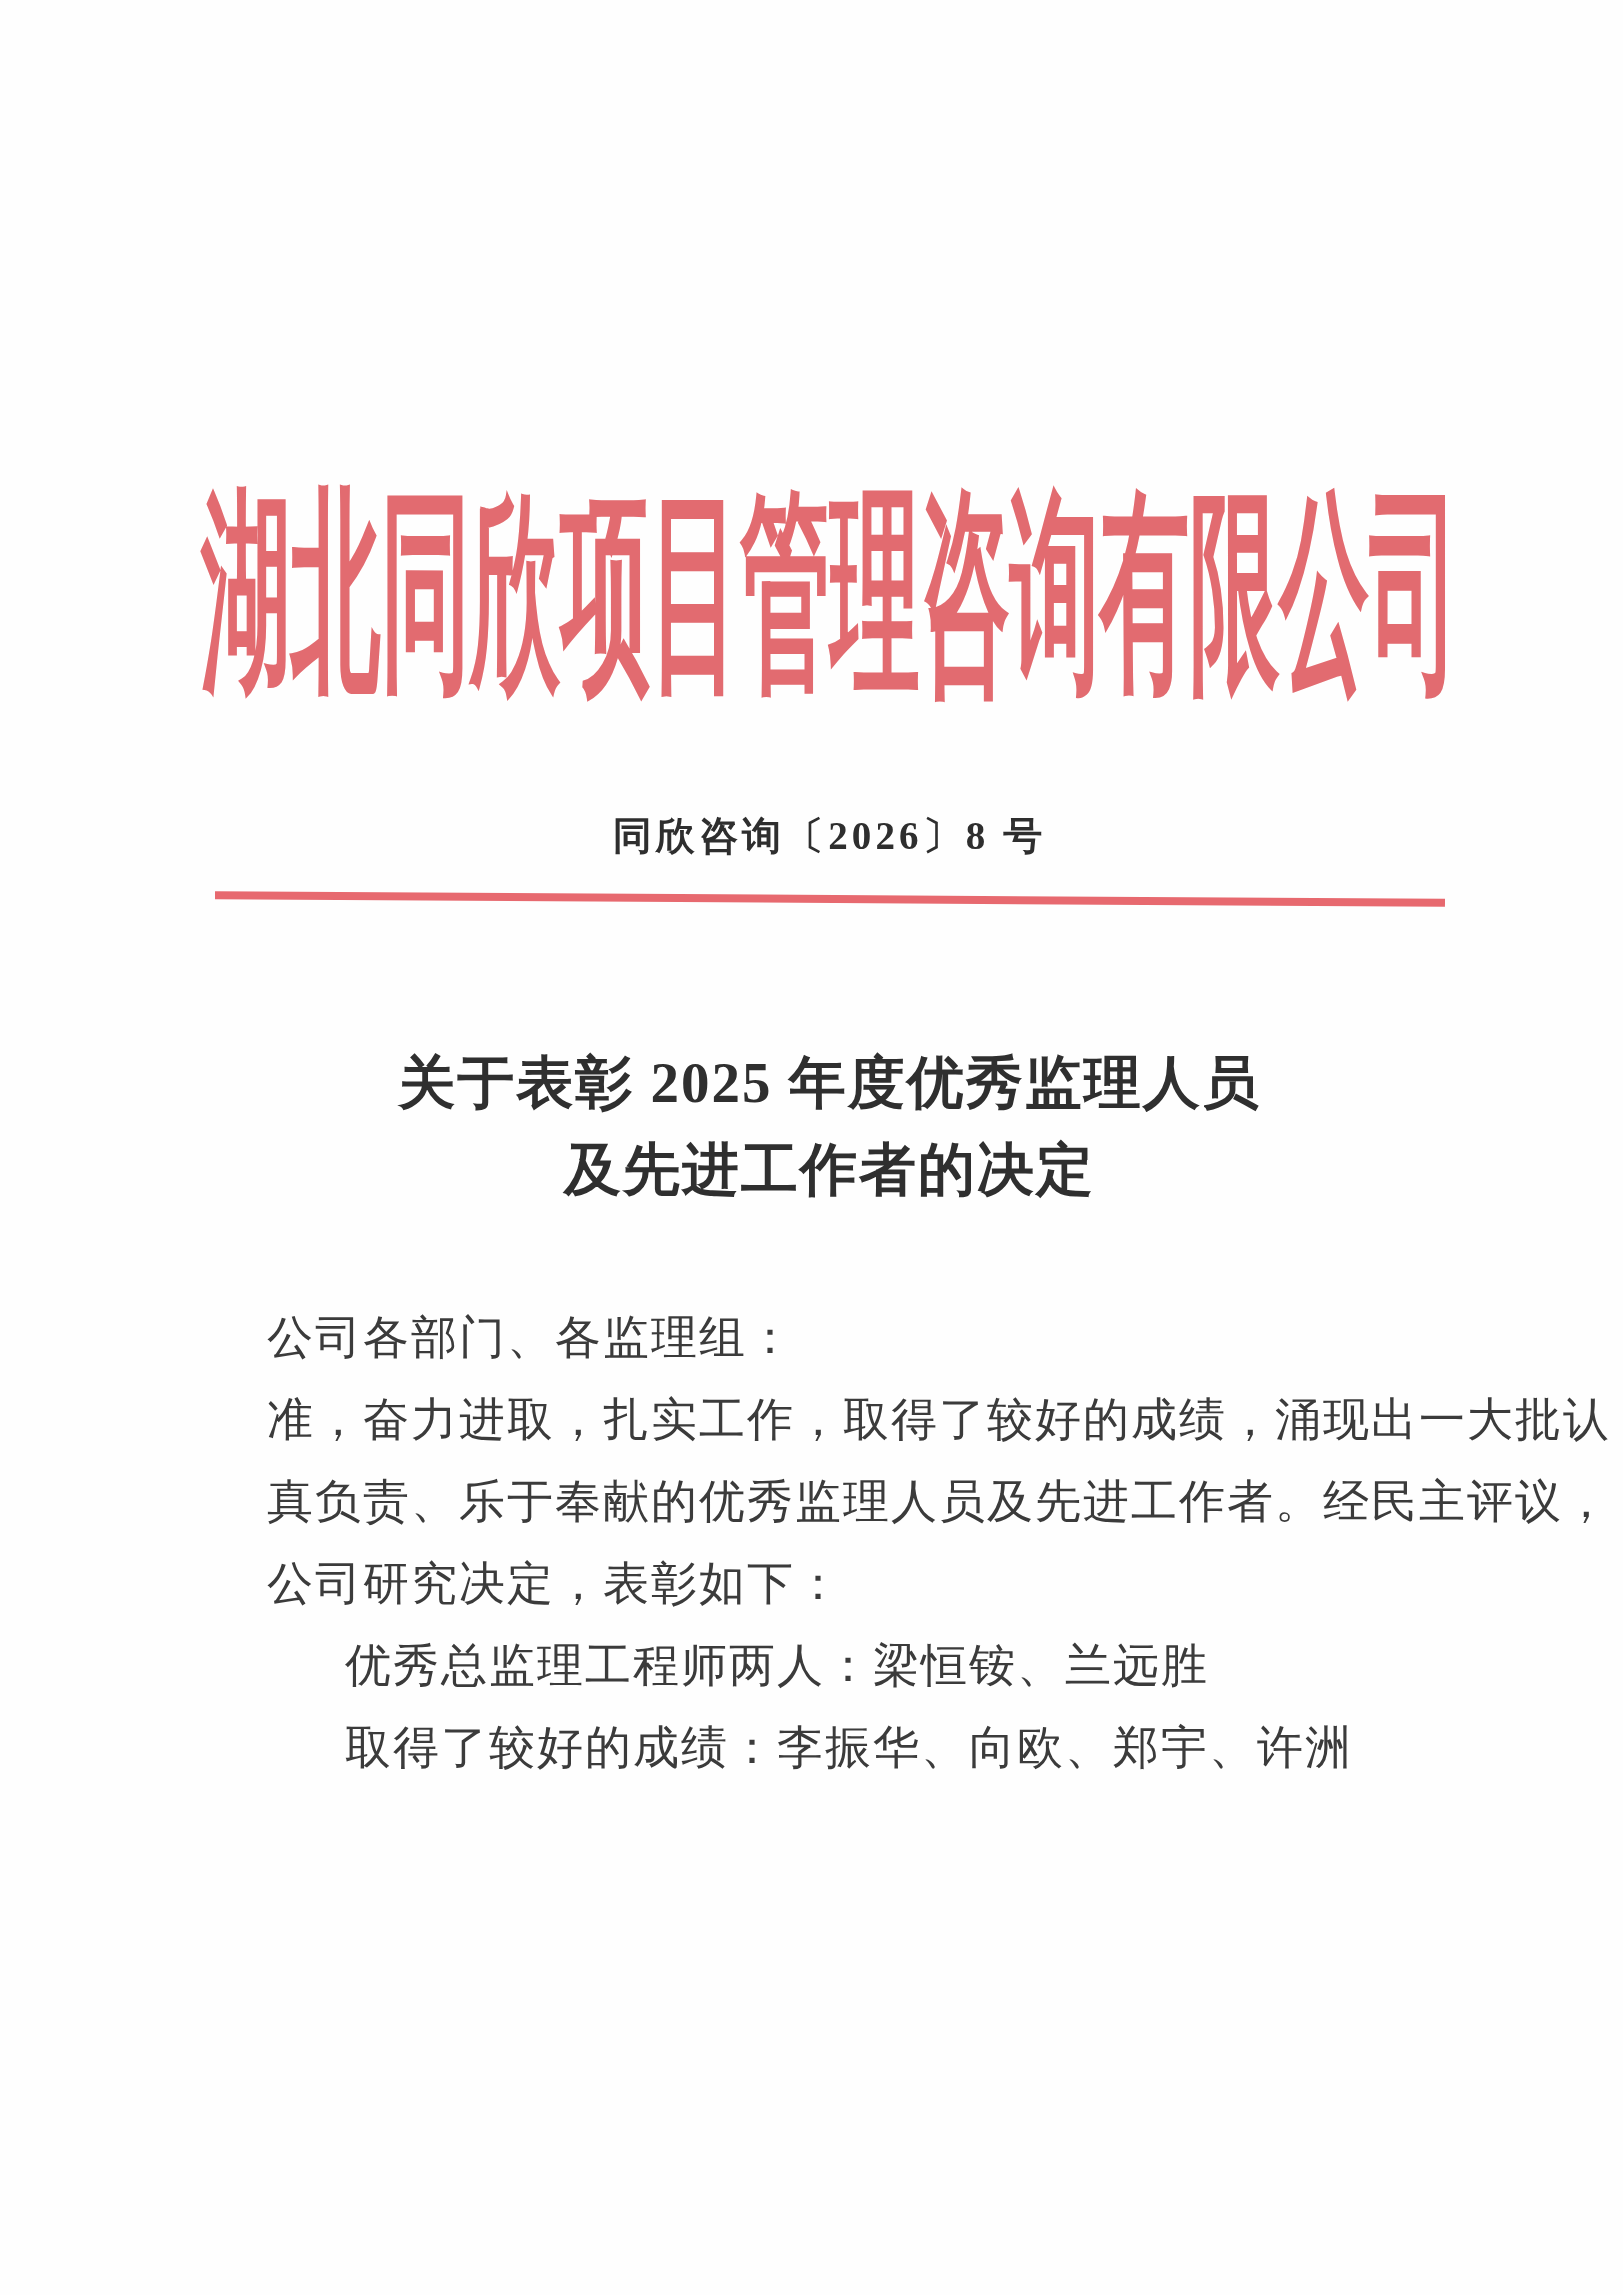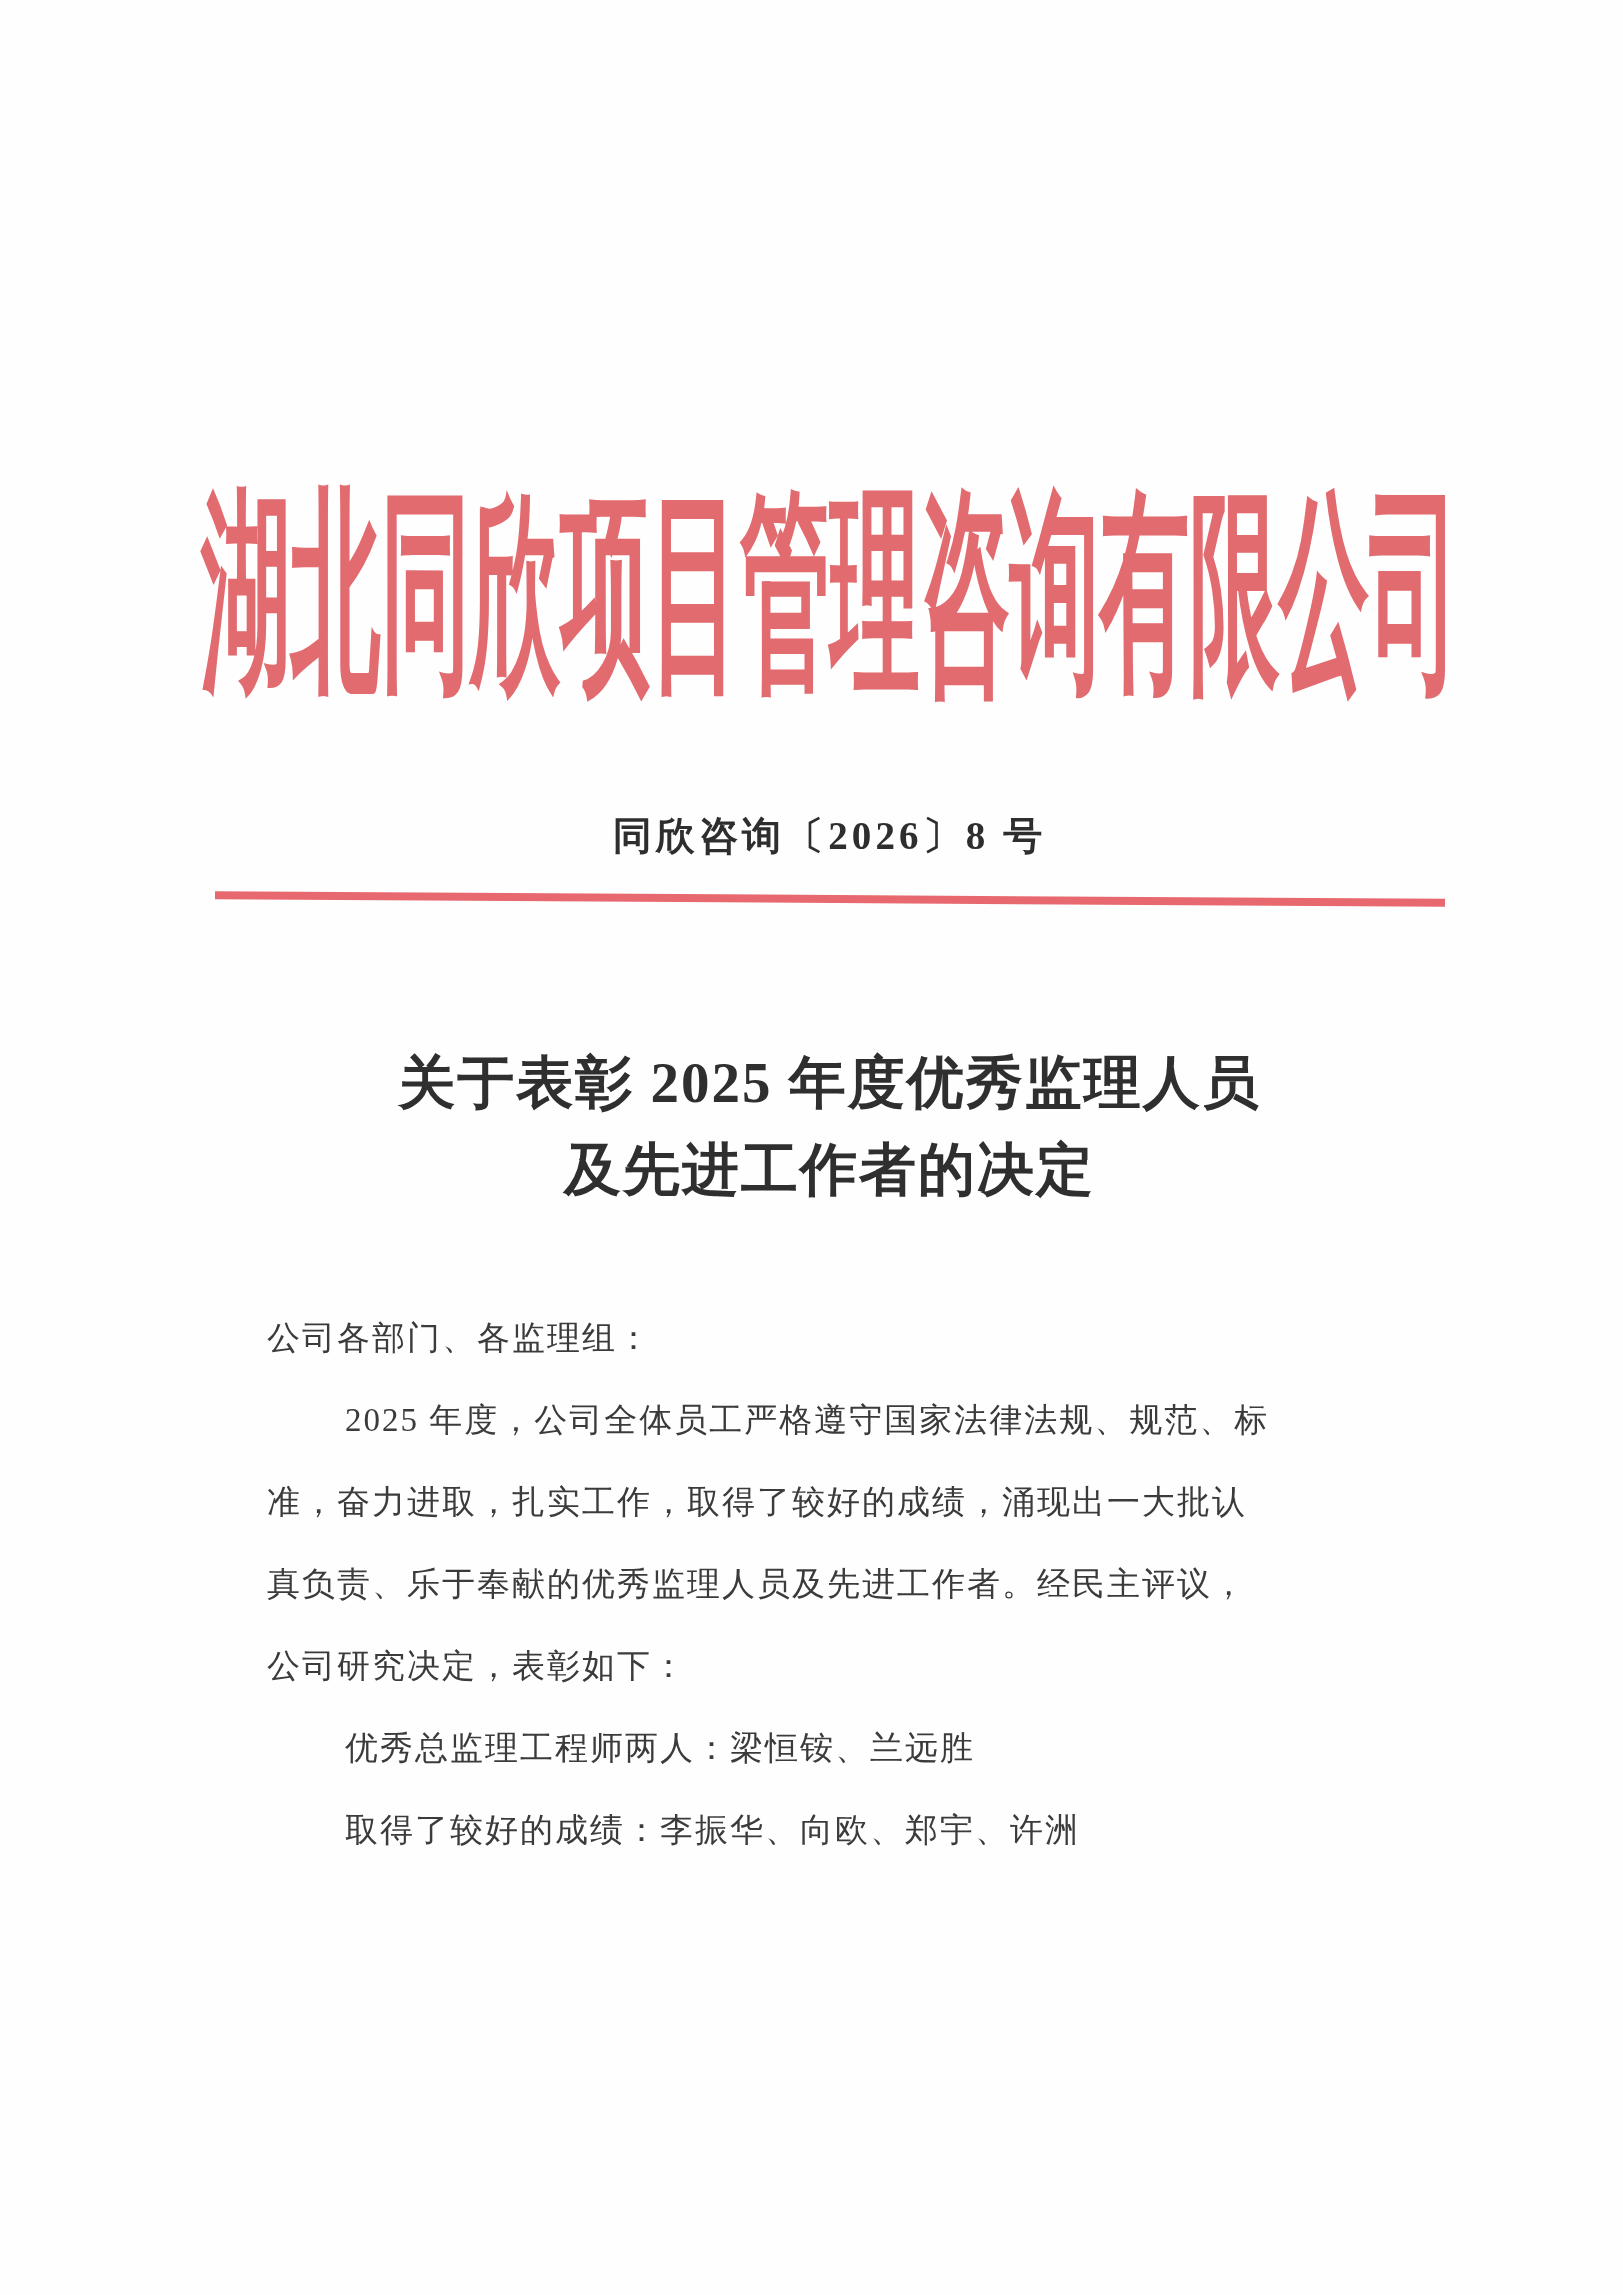--- a/index.html
+++ b/index.html
@@ -58,21 +58,21 @@
     font-size: 57px;
     line-height: 87px;
     letter-spacing: 2px;
   }
   
   .body-text {
     margin-top: 84px;
     padding-left: 231px;
     padding-right: 169px;
     color: #3b3b3b;
-    font-size: 33px;
+    font-size: 46px;
     letter-spacing: 2px;
   }
   .body-line {
     line-height: 82px;
     white-space: nowrap;
   }
   .indent-2 { text-indent: 78px; }
 </style>
 </head>
 <body>
@@ -87,21 +87,20 @@
 
   <div class="red-rule"></div>
 
   <div class="doc-title">
     <div class="title-line">关于表彰 2025 年度优秀监理人员</div>
     <div class="title-line">及先进工作者的决定</div>
   </div>
 
   <div class="body-text">
     <div class="body-line">公司各部门、各监理组：</div>
-    <div class="body-line indent-2">2025 年度，公司全体员工严格遵守国家法律法规、规范、标</div>
     <div class="body-line">准，奋力进取，扎实工作，取得了较好的成绩，涌现出一大批认</div>
     <div class="body-line">真负责、乐于奉献的优秀监理人员及先进工作者。经民主评议，</div>
     <div class="body-line">公司研究决定，表彰如下：</div>
     <div class="body-line indent-2">优秀总监理工程师两人：梁恒铵、兰远胜</div>
     <div class="body-line indent-2">取得了较好的成绩：李振华、向欧、郑宇、许洲</div>
   </div>
 
 </div>
 
 

